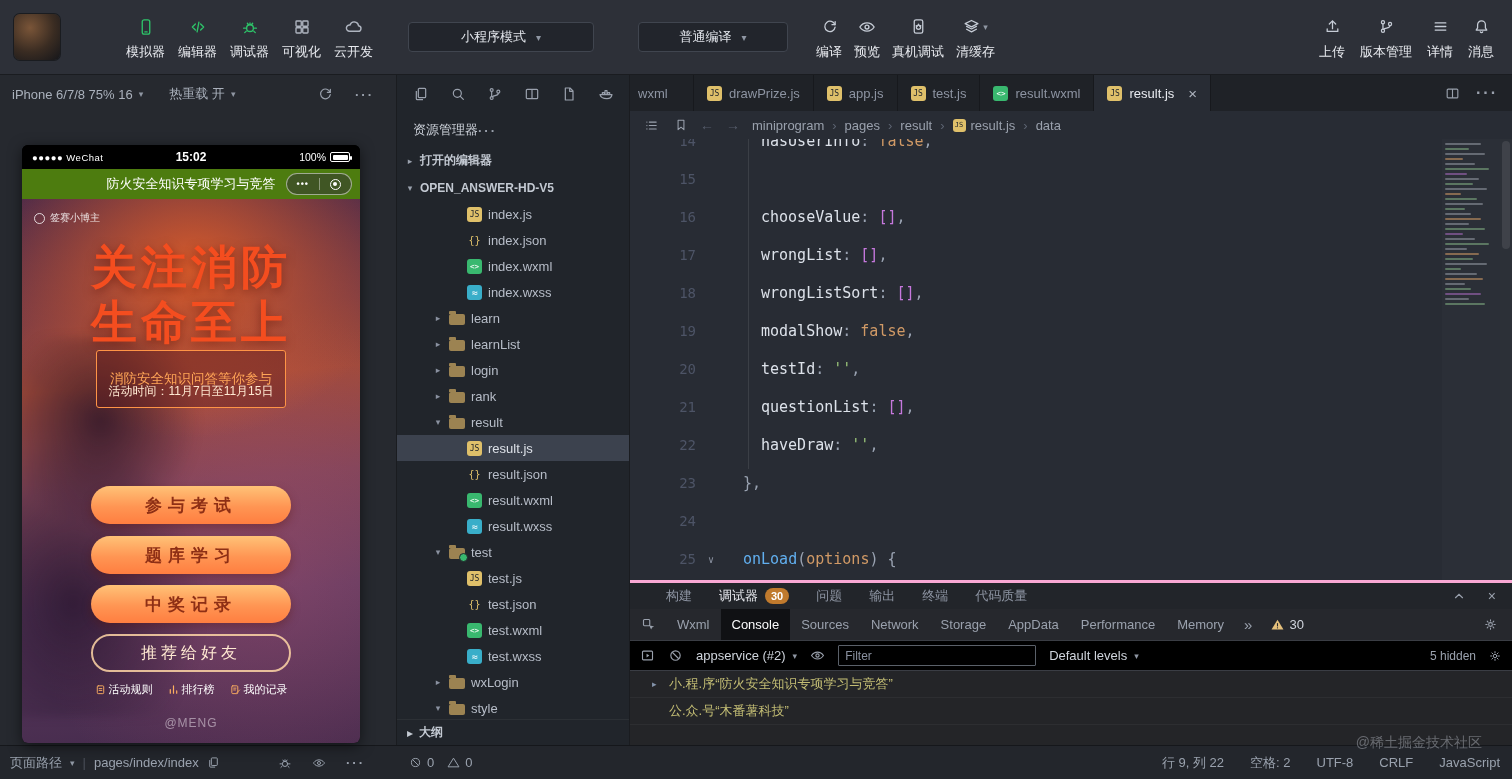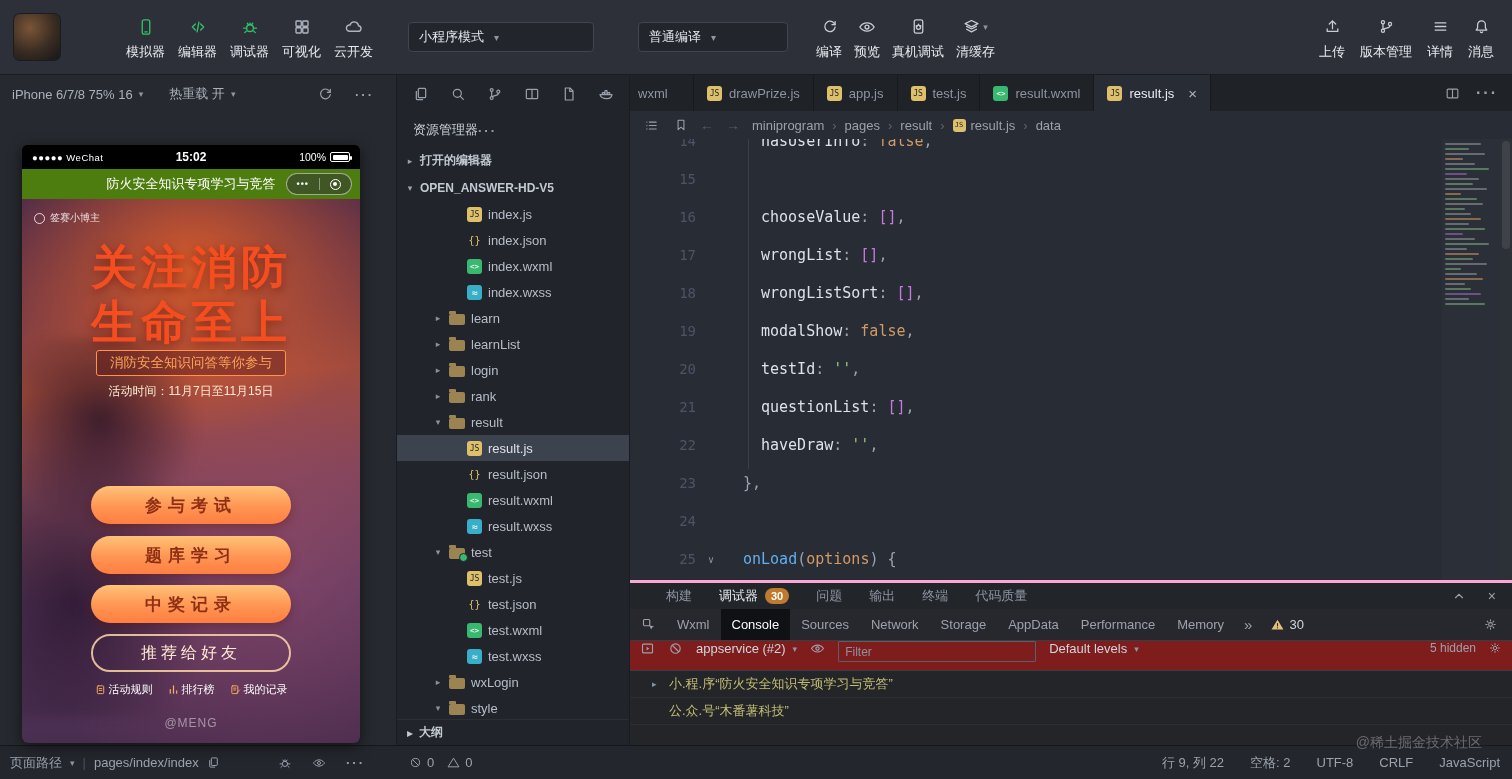--- a/index.html
+++ b/index.html
@@ -10,21 +10,21 @@
 
   
   .toolbar{height:75px;background:#2d3038;border-bottom:1px solid #1a1c20;display:flex;align-items:center;padding:0 14px}
   .logo{width:46px;height:46px;border-radius:6px;flex:none;margin-right:66px;
         background:radial-gradient(circle at 35% 30%,#7a5538,#3a2c22 55%,#15161a 100%);box-shadow:0 0 0 1px #1a1c20}
   .tbtn{display:flex;flex-direction:column;align-items:center;gap:3px;margin-right:13px;cursor:pointer}
   .tbtn .ticon{width:32px;height:27px;display:flex;align-items:center;justify-content:center;color:#2ec269}
   .tbtn.gray .ticon{color:#aeb4bf}
   .tbtn .tlabel{font-size:13px;color:#e8eaef;white-space:nowrap}
   .dd{height:30px;background:#22252c;border:1px solid #40454f;border-radius:4px;display:flex;align-items:center;
-      justify-content:flex-start;padding:0 10px;font-size:13px;color:#e3e6ec;cursor:pointer}
+      justify-content:center;padding:0 10px;font-size:13px;color:#e3e6ec;cursor:pointer}
   .dd .caret{color:#8f96a3;font-size:10px;margin-left:10px}
   .mode{width:186px;margin-left:22px}
   .compile{width:150px;margin-left:44px}
   .actions{display:flex;margin-left:28px;gap:12px}
   .abtn{display:flex;flex-direction:column;align-items:center;gap:3px;cursor:pointer;position:relative}
   .abtn .ticon{height:27px;display:flex;align-items:center;color:#c6ccd6;gap:3px}
   .abtn .tlabel{font-size:13px;color:#e8eaef;white-space:nowrap}
   .abtn .mini-caret{font-size:9px;color:#8f96a3}
   .rightbtns{margin-left:auto;display:flex;gap:15px;padding-right:4px}
 
@@ -64,21 +64,21 @@
     radial-gradient(120% 80% at 72% 68%, rgba(188,86,122,.35), rgba(0,0,0,0) 60%),
     linear-gradient(175deg,#4c2a49 0%,#7c3c44 22%,#a04a3a 34%,#7c4356 52%,#5d3a5e 72%,#452b4d 100%)}
   .sil{position:absolute;left:-34px;bottom:26px;width:250px;height:380px;filter:blur(5px);
        background:radial-gradient(55% 40% at 45% 22%, rgba(24,12,34,.7), rgba(24,12,34,0) 72%),
                   radial-gradient(70% 58% at 34% 70%, rgba(24,12,34,.65), rgba(24,12,34,0) 75%)}
   .p-brand{position:absolute;top:12px;left:12px;display:flex;align-items:center;gap:5px;color:rgba(255,255,255,.85);font-size:10px}
   .p-brand i{width:11px;height:11px;border:1px solid rgba(255,255,255,.8);border-radius:50%;display:block}
   .p-t1,.p-t2{position:absolute;left:0;right:0;text-align:center;font-size:46px;font-weight:bold;color:#f44d1f;
        letter-spacing:4px;text-shadow:0 3px 10px rgba(80,10,0,.5)}
   .p-t1{top:38px}.p-t2{top:93px}
-  .p-banner{position:absolute;top:151px;left:50%;transform:translateX(-50%);padding:3px 13px;border:1px solid #ff9446;
+  .p-banner{position:absolute;top:151px;left:50%;transform:translateX(-50%);padding:19px 13px;border:1px solid #ff9446;
        border-radius:3px;color:#ffa557;font-size:13.5px;background:rgba(96,28,30,.45);white-space:nowrap}
   .p-sched{position:absolute;top:184px;left:0;right:0;text-align:center;color:#ffe9d2;font-size:12px}
   .p-btn{position:absolute;left:50%;transform:translateX(-50%);width:200px;height:38px;border-radius:19px;cursor:pointer;
        background:linear-gradient(180deg,#ffc277 0%,#ff9553 55%,#ff7e40 100%);display:flex;align-items:center;justify-content:center;
        font-size:17px;font-weight:bold;color:#8e2f15;letter-spacing:6px;box-shadow:0 4px 10px rgba(90,20,10,.35)}
   .b0{top:287px}.b1{top:337px}.b2{top:386px}
   .p-ghost{top:435px;background:transparent;border:2px solid rgba(255,214,166,.85);color:#ffe9d2;
        box-shadow:none;font-weight:normal;letter-spacing:4px;font-size:16px}
   .p-links{position:absolute;top:483px;left:0;right:0;display:flex;justify-content:center;gap:15px;color:#fff;font-size:11px}
   .p-link{display:flex;align-items:center;gap:3px;cursor:pointer}
@@ -151,21 +151,21 @@
   .pbadge{background:#c07a2d;color:#fff;border-radius:9px;padding:0 6px;font-size:11px;height:16px;line-height:16px;font-weight:bold}
   .ptabs-right{margin-left:auto;display:flex;gap:22px;color:#9aa1ad;align-items:center}
   .ptabs-right span{cursor:pointer;display:flex;font-size:14px}
   .dtabs{height:32px;flex:none;display:flex;align-items:center;background:#26282d;border-bottom:1px solid #3a3d44;font-size:13px;color:#9aa1ad}
   .dt-inspect{width:36px;display:flex;justify-content:center;cursor:pointer}
   .dtab{padding:0 11px;height:100%;display:flex;align-items:center;cursor:pointer;white-space:nowrap}
   .dtab.active{background:#101114;color:#fafbfc}
   .dt-more{padding:0 9px;font-size:15px;cursor:pointer}
   .dt-warn{display:flex;align-items:center;gap:5px;margin-left:10px;color:#cfd4dc;cursor:pointer}
   .dt-gear{margin-left:auto;padding-right:14px;cursor:pointer;display:flex}
-  .ctoolbar{height:30px;flex:none;display:flex;align-items:flex-start;gap:13px;padding:0 10px;background:#7f1d1d;
+  .ctoolbar{height:30px;flex:none;display:flex;align-items:center;gap:13px;padding:0 10px;background:#000000;
             border-bottom:1px solid #3a3d44;font-size:13px;color:#aab0bb}
   .ct-ic{color:#9aa1ad;display:flex;cursor:pointer}
   .ct-dd{display:flex;align-items:center;gap:7px;color:#cfd4dc;cursor:pointer;white-space:nowrap}
   .ct-dd .caret{font-size:9px;color:#8f96a3}
   .filter{width:198px;height:21px;background:transparent;border:1px solid #5a6069;color:#cfd4dc;font-size:12px;
           padding:0 6px;border-radius:1px;outline:none;font-family:inherit}
   .filter::placeholder{color:#8a91a0}
   .ct-right{margin-left:auto;display:flex;align-items:center;gap:12px;color:#9aa1ad;font-size:12px}
   .console{flex:1;background:#242528;overflow:hidden;font-size:13px;color:#c3bd74}
   .cmsg{height:27px;display:flex;align-items:center;gap:8px;padding-left:22px;border-bottom:1px solid rgba(255,255,255,.045)}

